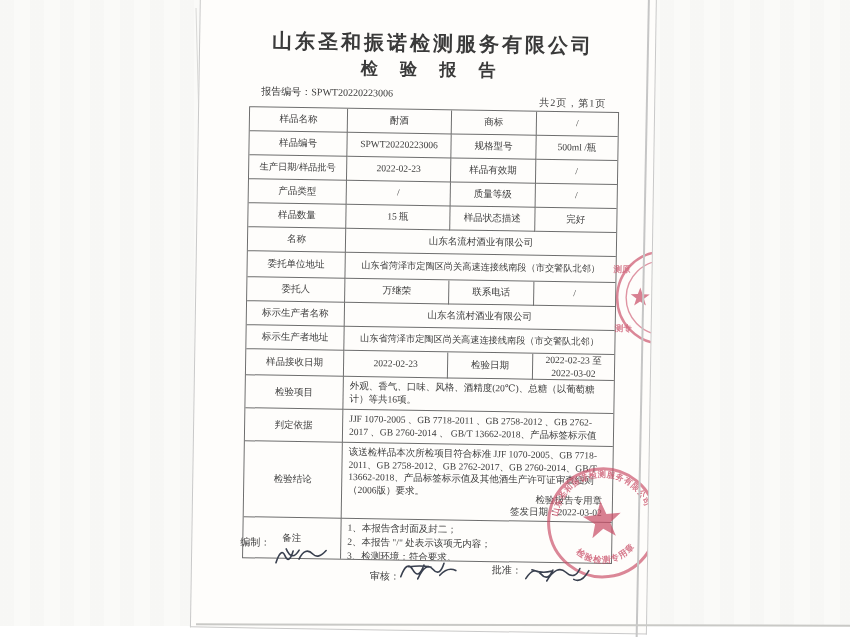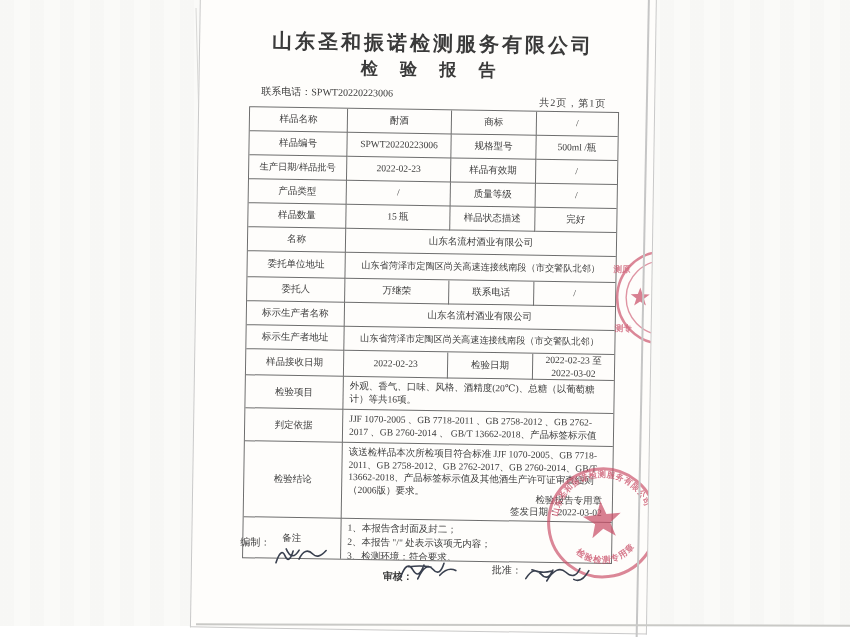--- a/index.html
+++ b/index.html
@@ -53,21 +53,21 @@
 <div class="stage">
 
   <div class="corner-line"></div>
 
   <div class="paper">
 
     <div class="abs company-title">山东圣和振诺检测服务有限公司</div>
     <div class="abs report-title">检 验 报 告</div>
 
     <div class="abs meta-no">
-      <span>联系电话：</span><span>SPWT20220223006</span>
+      <span>报告编号：</span><span>SPWT20220223006</span>
     </div>
     <div class="abs meta-pg">共2页，第1页</div>
 
     <div class="tbl">
 
       <div class="c">样品名称</div>
       <div class="c">酎酒</div>
       <div class="c">商标</div>
       <div class="c e">/</div>
 
@@ -159,21 +159,21 @@
       <polygon transform="translate(2,22) scale(0.5)" points="58,36 62.7,49.5 77,49.8 65.6,58.5 69.8,72.2 58,64 46.2,72.2 50.4,58.5 39,49.8 53.3,49.5" fill="#c94f68" opacity="0.85"></polygon>
       <text x="4" y="25" font-size="8.5" fill="#c94f68" opacity="0.85" font-weight="bold">测原</text>
       <text x="6" y="84" font-size="8.5" fill="#c94f68" opacity="0.85" font-weight="bold">测专</text>
     </svg>
 
     <span class="abs sig-label" style="left:48px;top:556px;">编制：</span>
     <svg class="abs" style="left:80px;top:563px;" width="58" height="26" viewBox="0 0 58 26">
       <path d="M4 20 Q9 4 13 13 T21 8 M14 6 Q20 19 27 7 M27 16 Q33 3 41 11 Q46 16 54 7" fill="none" stroke="#39404f" stroke-width="1.6" stroke-linecap="round"></path>
     </svg>
 
-    <span class="abs sig-label" style="left:191px;top:588px;font-weight:bold;">审核：</span>
+    <span class="abs sig-label" style="left:178px;top:588px;">审核：</span>
     <svg class="abs" style="left:205px;top:573px;" width="62" height="28" viewBox="0 0 62 28">
       <path d="M4 22 Q10 5 16 15 T27 10 M21 24 Q29 6 36 14 T47 8 M43 20 Q51 11 59 15 M12 12 Q24 10 34 12" fill="none" stroke="#39404f" stroke-width="1.6" stroke-linecap="round"></path>
     </svg>
 
     <span class="abs sig-label" style="left:300px;top:580px;">批准：</span>
     <svg class="abs" style="left:330px;top:576px;" width="70" height="28" viewBox="0 0 70 28">
       <path d="M4 19 Q12 6 19 14 T31 10 M25 21 Q35 4 44 12 T58 8 M52 19 Q60 23 67 10 M10 10 Q20 14 30 11" fill="none" stroke="#39404f" stroke-width="1.6" stroke-linecap="round"></path>
     </svg>
 
   </div>

